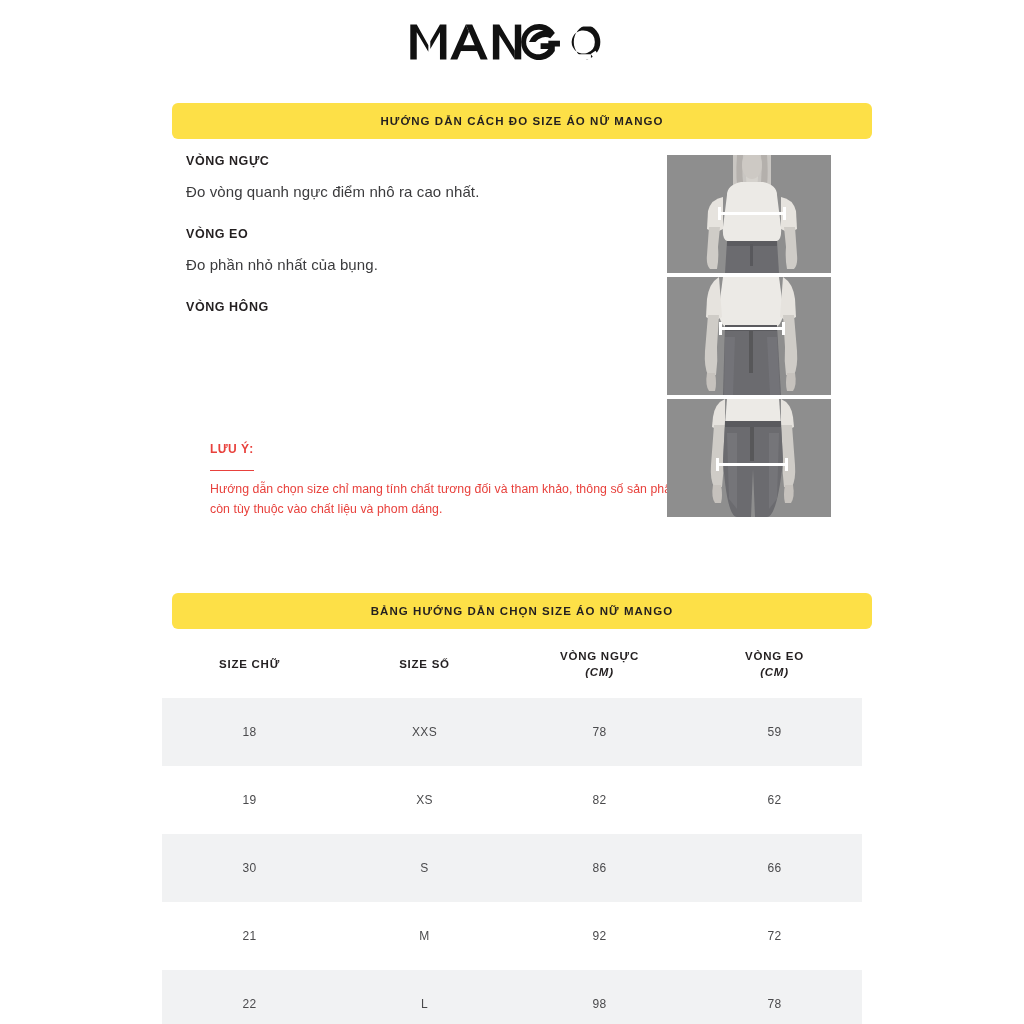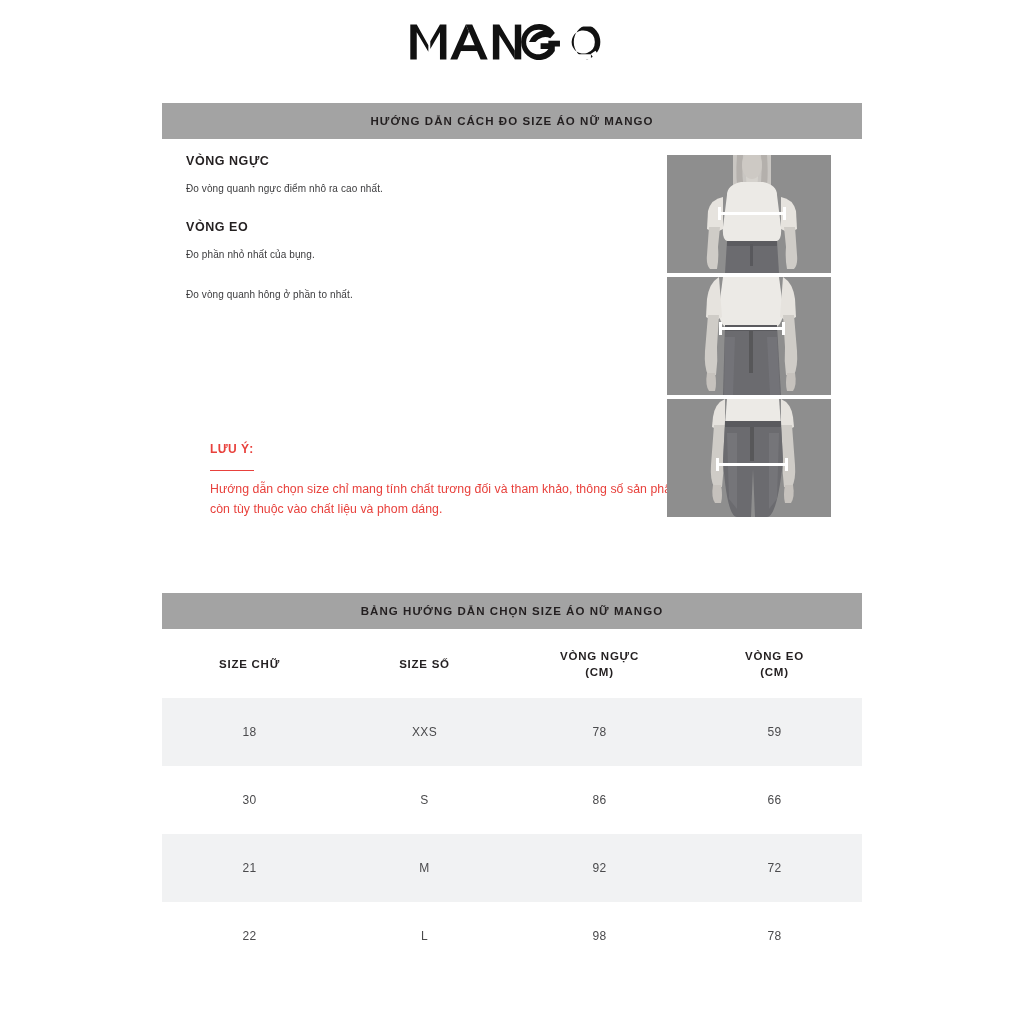--- a/index.html
+++ b/index.html
@@ -31,27 +31,28 @@
     text-align: center;
   }
   .brand-logo {
     display: inline-block;
     height: 40px;
   }
 
   
   .section-bar {
     position: absolute;
-    left: 162px;
+    left: 172px;
     width: 700px;
     height: 36px;
-    background: #a3a3a3;
+    background: #fde047;
     display: flex;
     align-items: center;
     justify-content: center;
+    border-radius: 6px;
   }
   .section-bar-title {
     font-size: 11.5px;
     font-weight: bold;
     letter-spacing: 1.05px;
     color: #231f20;
     text-transform: uppercase;
     white-space: nowrap;
   }
   #bar-guide { top: 103px; }
@@ -77,21 +78,21 @@
 
   .measure-title {
     font-size: 12.5px;
     font-weight: bold;
     letter-spacing: 0.55px;
     color: #231f20;
     margin: 0 0 13px 0;
     line-height: 1.1;
   }
   .measure-desc {
-    font-size: 10px;
+    font-size: 15px;
     font-weight: normal;
     color: #3b3b3d;
     margin: 0;
     line-height: 1.35;
     letter-spacing: 0.1px;
   }
 
   
   .note {
     position: absolute;
@@ -162,21 +163,21 @@
     font-weight: normal;
     color: #4a4a4c;
     text-align: center;
     padding: 14px 0;
     height: 40px;
     letter-spacing: 0.3px;
   }
   .size-table tbody tr:nth-child(odd) td { background: #f1f2f3; }
   .size-table tbody tr:nth-child(even) td { background: #ffffff; }
 
-  .unit { display: block; }
+  .unit { display: block; font-style: italic; }
 </style>
 </head>
 <body>
 
 <div class="page">
 
   <div class="brand-wrap">
     <svg class="brand-logo" viewBox="0 0 320 62" aria-label="MANGO">
       <g fill="#111111">
 
@@ -214,21 +215,21 @@
         <p class="measure-title">VÒNG NGỰC</p>
         <p class="measure-desc">Đo vòng quanh ngực điểm nhô ra cao nhất.</p>
       </div>
 
       <div class="measure-block">
         <p class="measure-title">VÒNG EO</p>
         <p class="measure-desc">Đo phần nhỏ nhất của bụng.</p>
       </div>
 
       <div class="measure-block">
-        <p class="measure-desc">Đo vòng quanh hông ở phần to nhất.</p>
+        <p class="measure-title">VÒNG HÔNG</p>
       </div>
 
       <div class="note">
         <div class="note-title">LƯU Ý:</div>
         <div class="note-body">
           <p class="np">Hướng dẫn chọn size chỉ mang tính chất tương đối và tham khảo, thông số sản phẩm còn tùy thuộc vào chất liệu và phom dáng.</p>
         </div>
       </div>
 
     </div>
@@ -347,20 +348,26 @@
       </tr>
     </thead>
     <tbody>
       <tr>
         <td>18</td>
         <td>XXS</td>
         <td>78</td>
         <td>59</td>
       </tr>
       <tr>
+        <td>19</td>
+        <td>XS</td>
+        <td>82</td>
+        <td>62</td>
+      </tr>
+      <tr>
         <td>30</td>
         <td>S</td>
         <td>86</td>
         <td>66</td>
       </tr>
       <tr>
         <td>21</td>
         <td>M</td>
         <td>92</td>
         <td>72</td>

